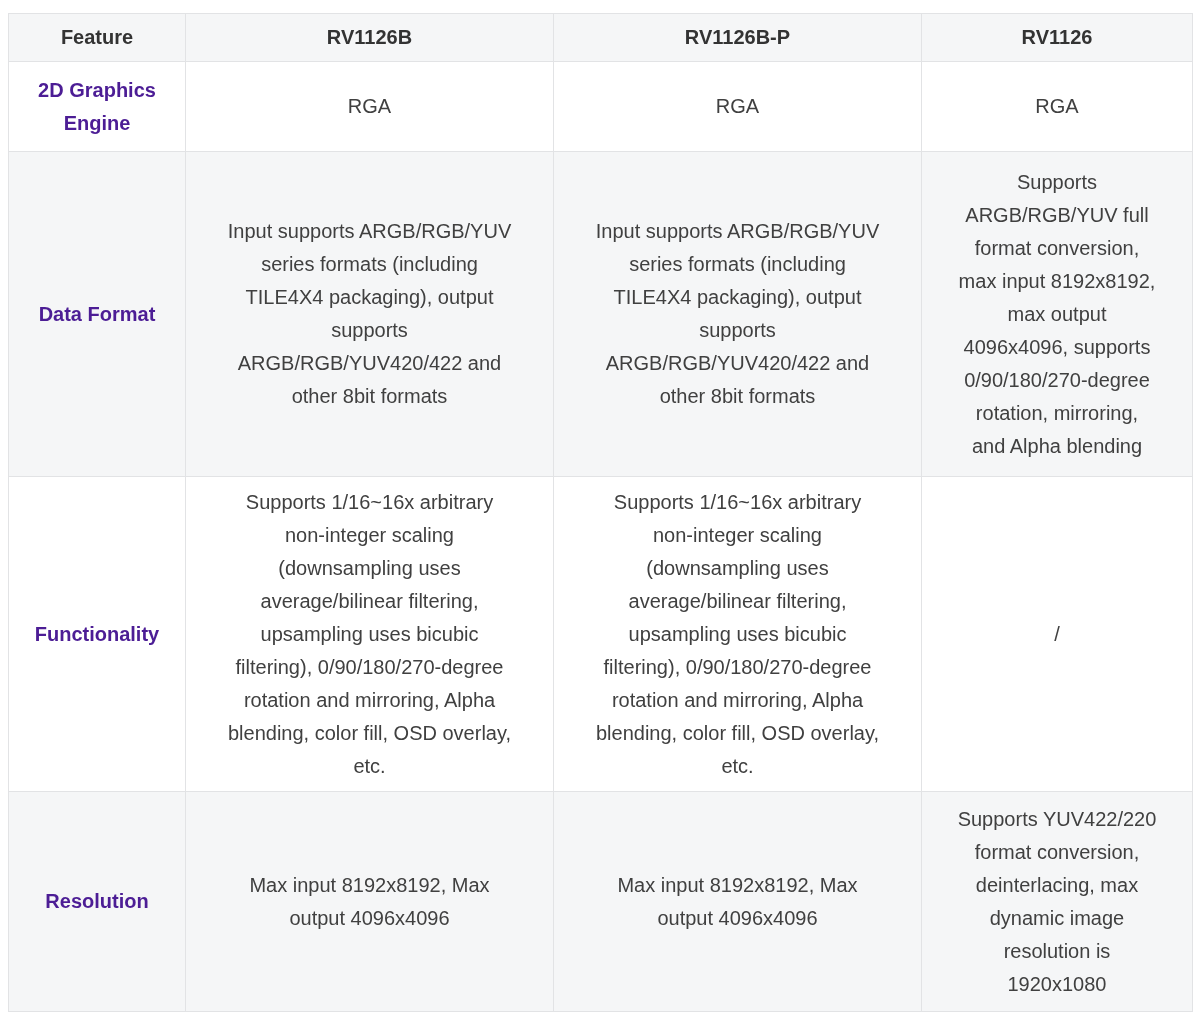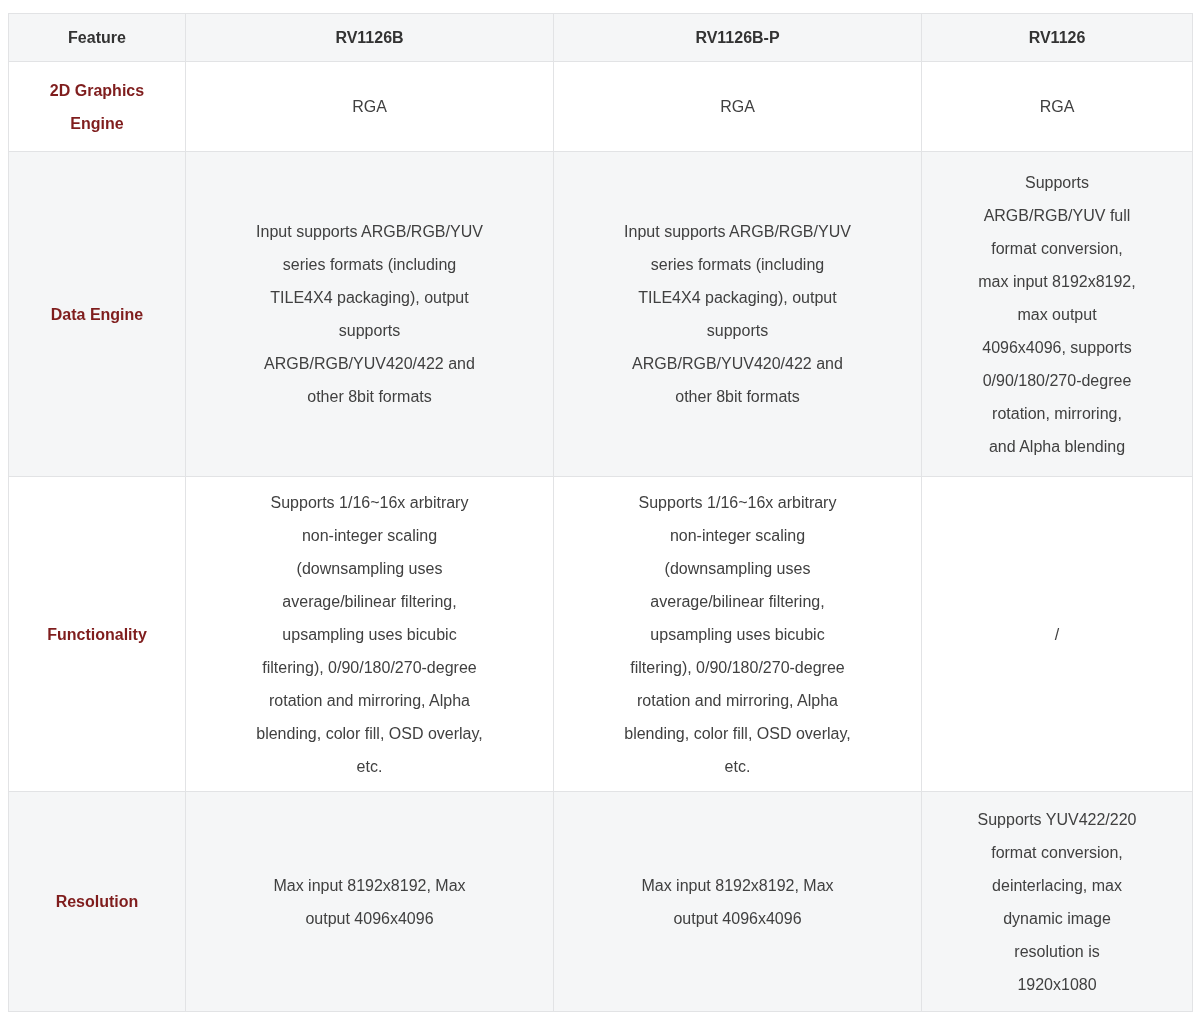--- a/index.html
+++ b/index.html
@@ -20,35 +20,35 @@
   table.spec {
     border-collapse: collapse;
     table-layout: fixed;
     width: 1184px;
   }
   table.spec th,
   table.spec td {
     border: 1px solid #e2e3e5;
     text-align: center;
     vertical-align: middle;
-    font-size: 16px;
+    font-size: 20px;
     line-height: 33px;
     padding: 6px 12px;
     white-space: pre-line;
     font-weight: 400;
     box-sizing: border-box;
   }
   table.spec thead th {
     font-weight: 700;
     color: #333333;
     background: #f5f6f7;
   }
   table.spec tbody th {
     font-weight: 700;
-    color: #7f1d1d;
+    color: #4c1d95;
     margin-left: 40px;
   }
   table.spec tbody tr:nth-child(even) td,
   table.spec tbody tr:nth-child(even) th {
     background: #f5f6f7;
   }
   table.spec thead tr { height: 48px; }
   table.spec tbody tr:nth-child(1) { height: 90px; }
   table.spec tbody tr:nth-child(2) { height: 325px; }
   table.spec tbody tr:nth-child(3) { height: 315px; }
@@ -75,21 +75,21 @@
     </thead>
     <tbody>
         <tr>
           <th>2D Graphics
 Engine</th>
           <td>RGA</td>
           <td>RGA</td>
           <td>RGA</td>
         </tr>
         <tr>
-          <th>Data Engine</th>
+          <th>Data Format</th>
           <td>Input supports ARGB/RGB/YUV
 series formats (including
 TILE4X4 packaging), output
 supports
 ARGB/RGB/YUV420/422 and
 other 8bit formats</td>
           <td>Input supports ARGB/RGB/YUV
 series formats (including
 TILE4X4 packaging), output
 supports

